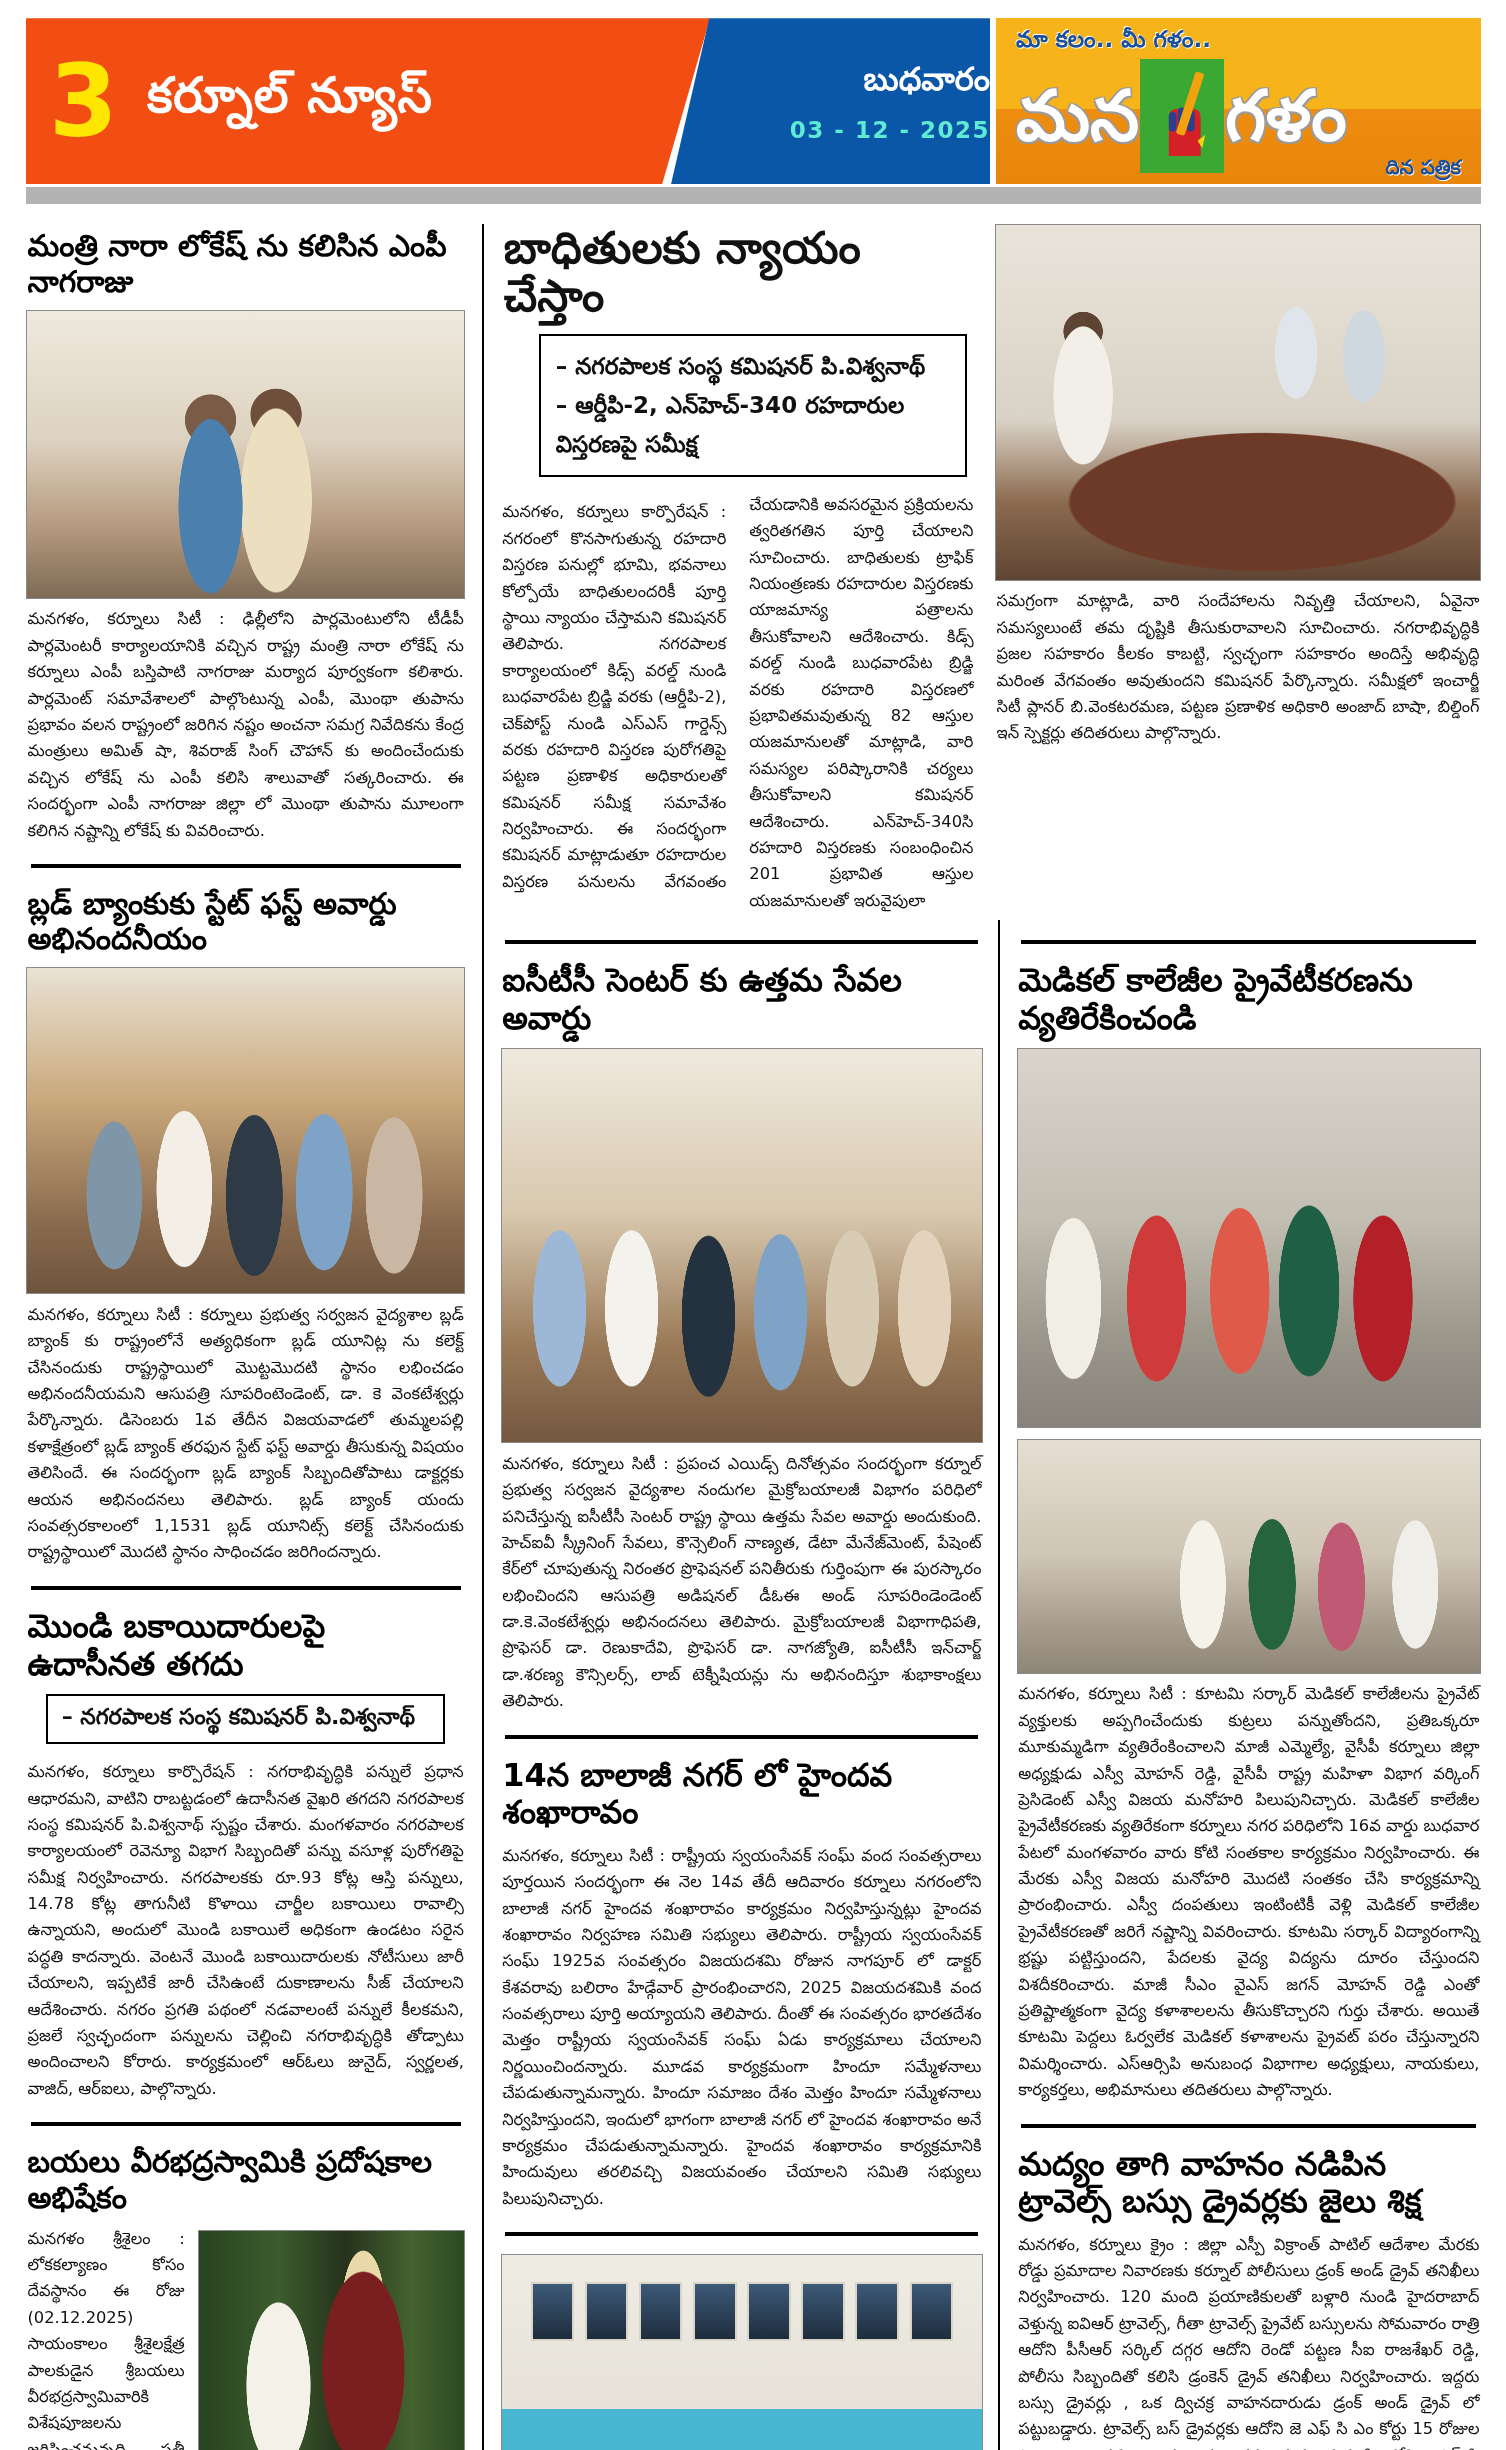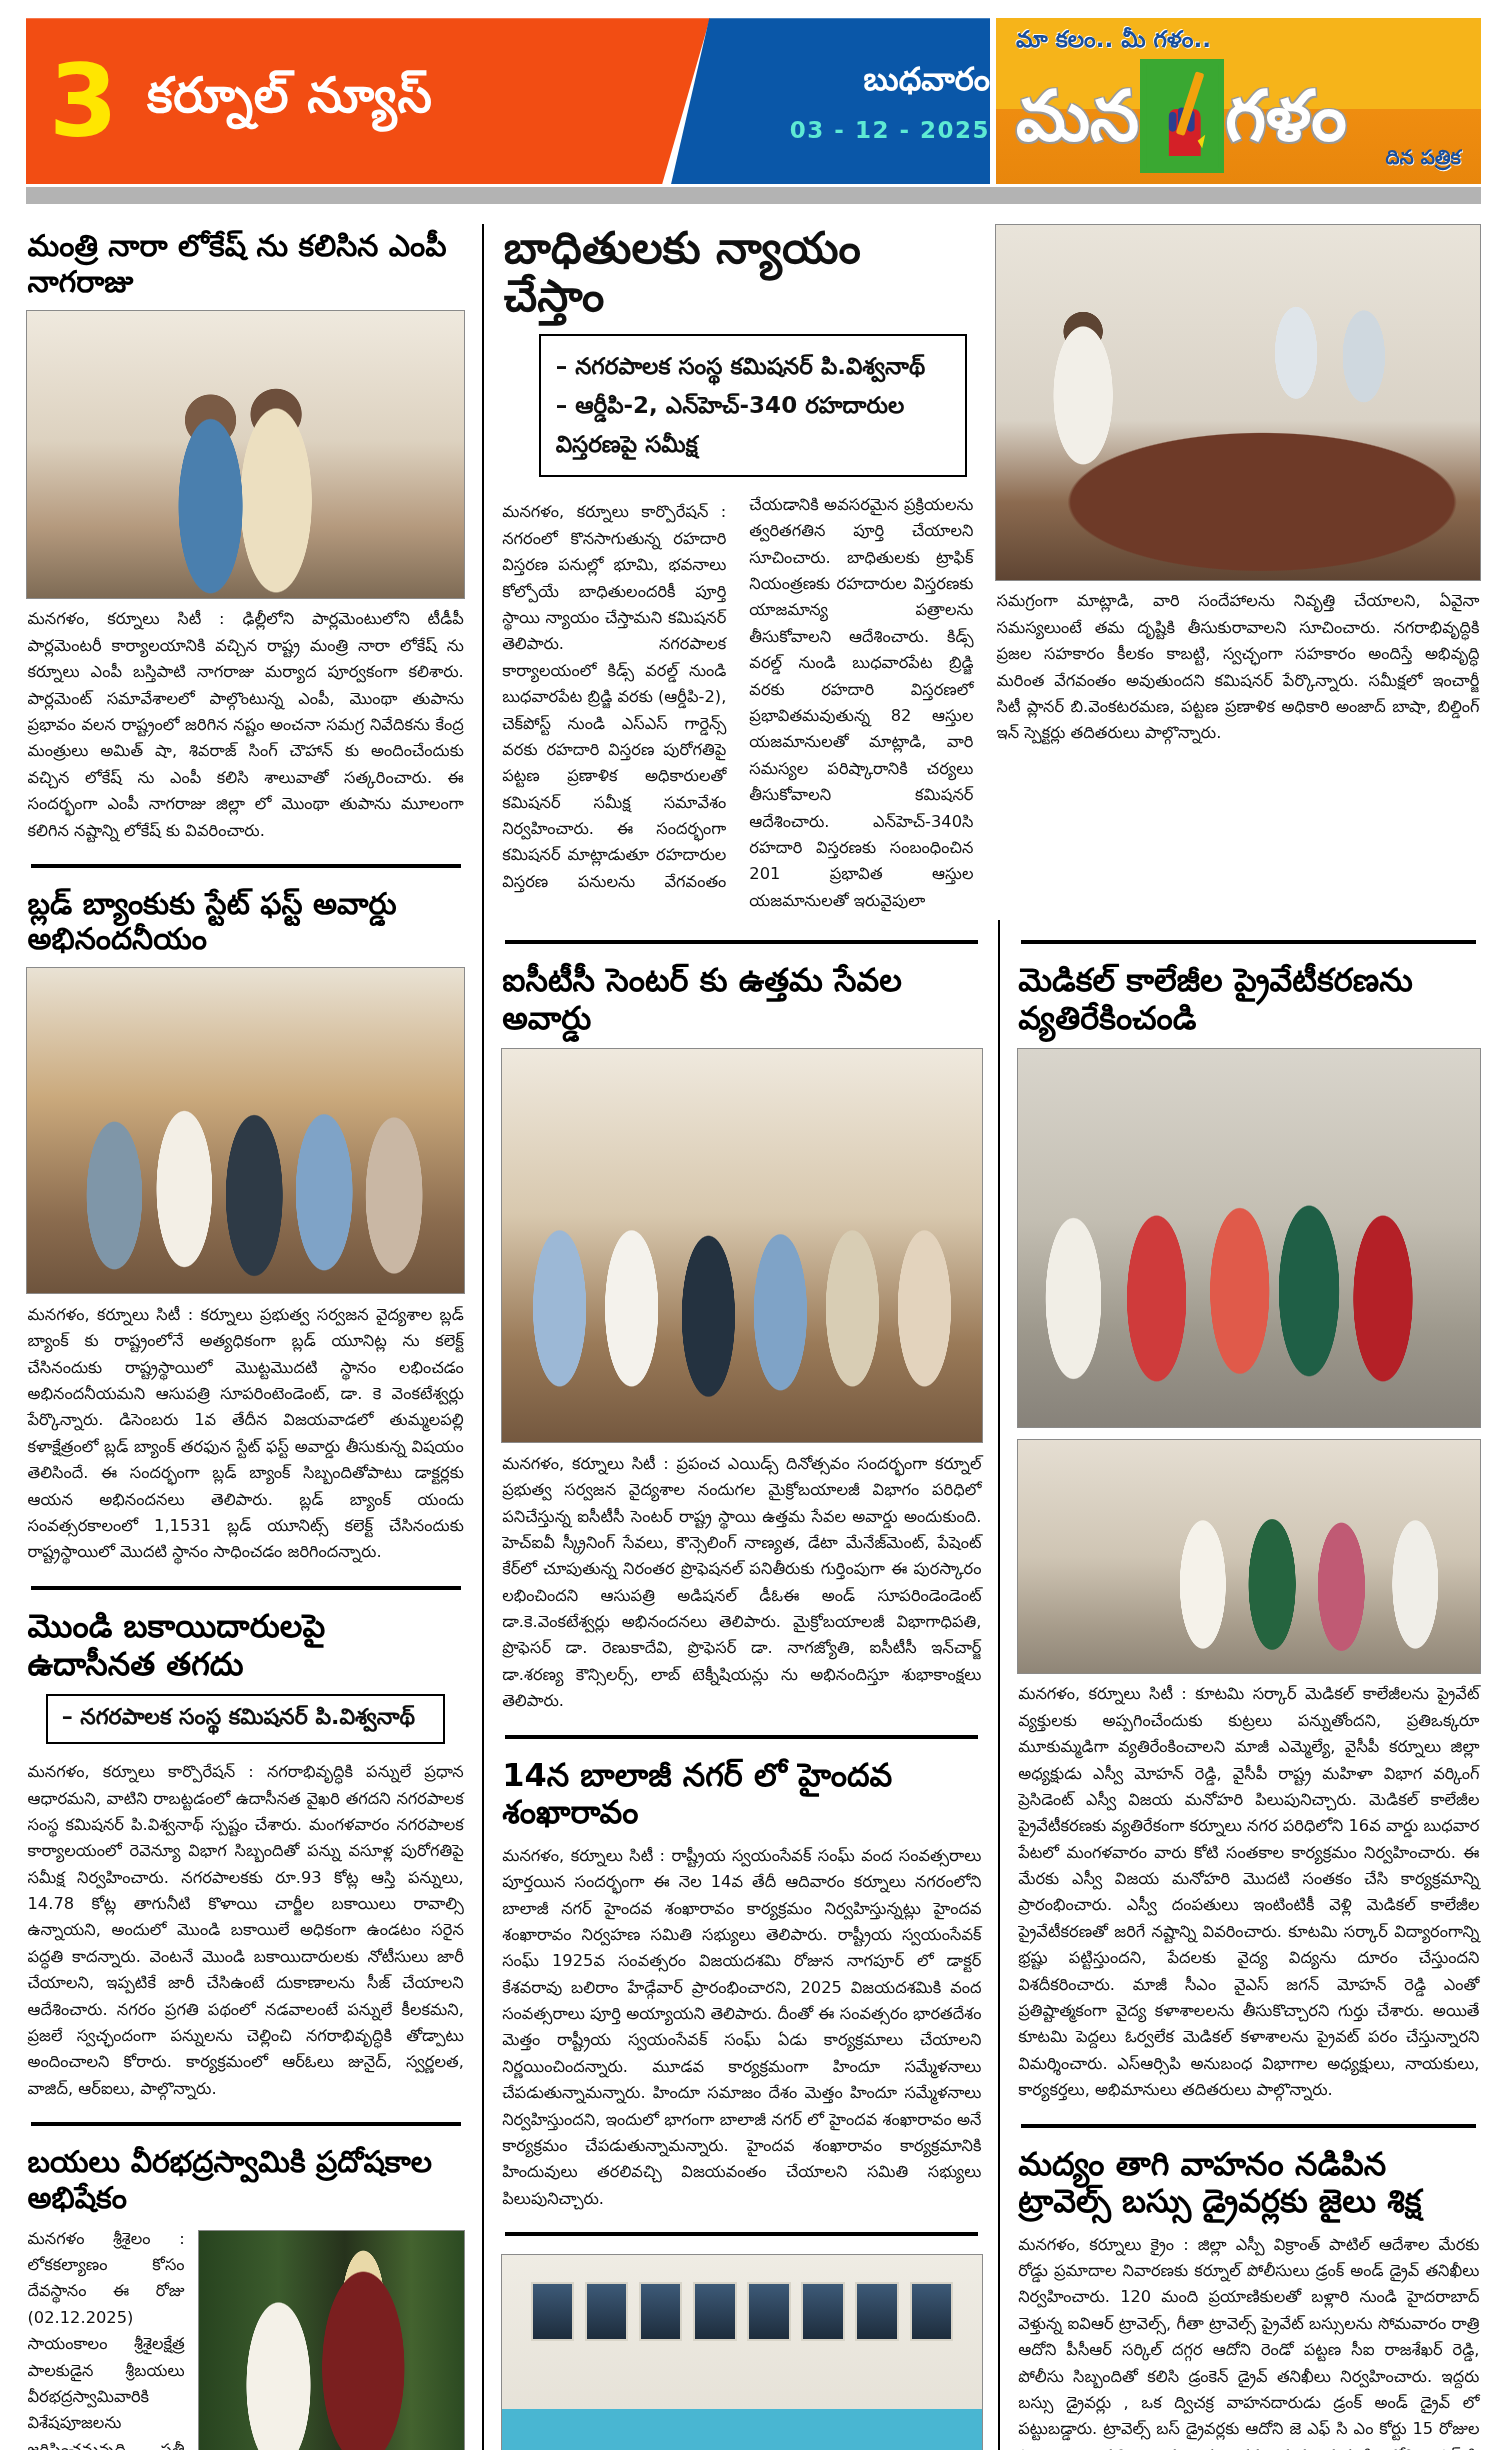--- a/index.html
+++ b/index.html
@@ -17,21 +17,21 @@
               clip-path:polygon(12% 0,100% 0,100% 100%,0 100%); }
   .mast-mid .weekday { color:#fff; font-size:32px; font-weight:800; }
   .mast-mid .date { color:#5eead4; font-size:23px; font-weight:800; letter-spacing:1.5px; }
   .mast-right { flex:1 1 auto; margin-left:6px; background:linear-gradient(180deg,#f6b41a 0%,#f6b41a 55%,#ef8d10 55%,#e8860c 100%);
                 position:relative; padding:7.6px 15px 4.6px 20px; box-sizing:border-box; overflow:hidden; }
   .tagline { color:#1a4f9c; font-size:23px; font-weight:800; text-shadow:0.8px 0.8px 0 #fff,-0.8px -0.8px 0 #fff; }
   .brand-row { display:flex; align-items:center; gap:1px; margin-top:1.5px; }
   .brand-word { color:#fff; font-size:70px; font-weight:800; line-height:1.05;
                 text-shadow:1.5px 1.5px 0 #9a9a9a,-1.5px -1.5px 0 #9a9a9a,1.5px -1.5px 0 #9a9a9a,-1.5px 1.5px 0 #9a9a9a; }
   .logo-box { width:84px; height:114px; background:#3aa832; display:flex; align-items:center; justify-content:center; }
-  .brand-sub { position:absolute; right:20px; bottom:10px; color:#1a4f9c; font-size:20px; font-weight:800;
+  .brand-sub { position:absolute; right:20px; bottom:0; color:#1a4f9c; font-size:20px; font-weight:800;
                text-shadow:0.8px 0.8px 0 #fff; }
   .gray-bar { height:16.7px; background:#b3b3b3; margin:3px 26px 0 26px; }
 
   
   .content { display:grid; grid-template-columns:456px 1fr; column-gap:0; margin:20px 26px 0 26px; }
   .col1 { padding-right:16.7px; }
   .right-region { border-left:2.3px solid #000; padding-left:16.7px; }
   .two-cols { display:grid; grid-template-columns:1fr 483px; column-gap:0; margin-top:6px; }
   .col2 { padding-right:15px; }
   .col3 { border-left:2.3px solid #000; padding-left:16.7px; }

